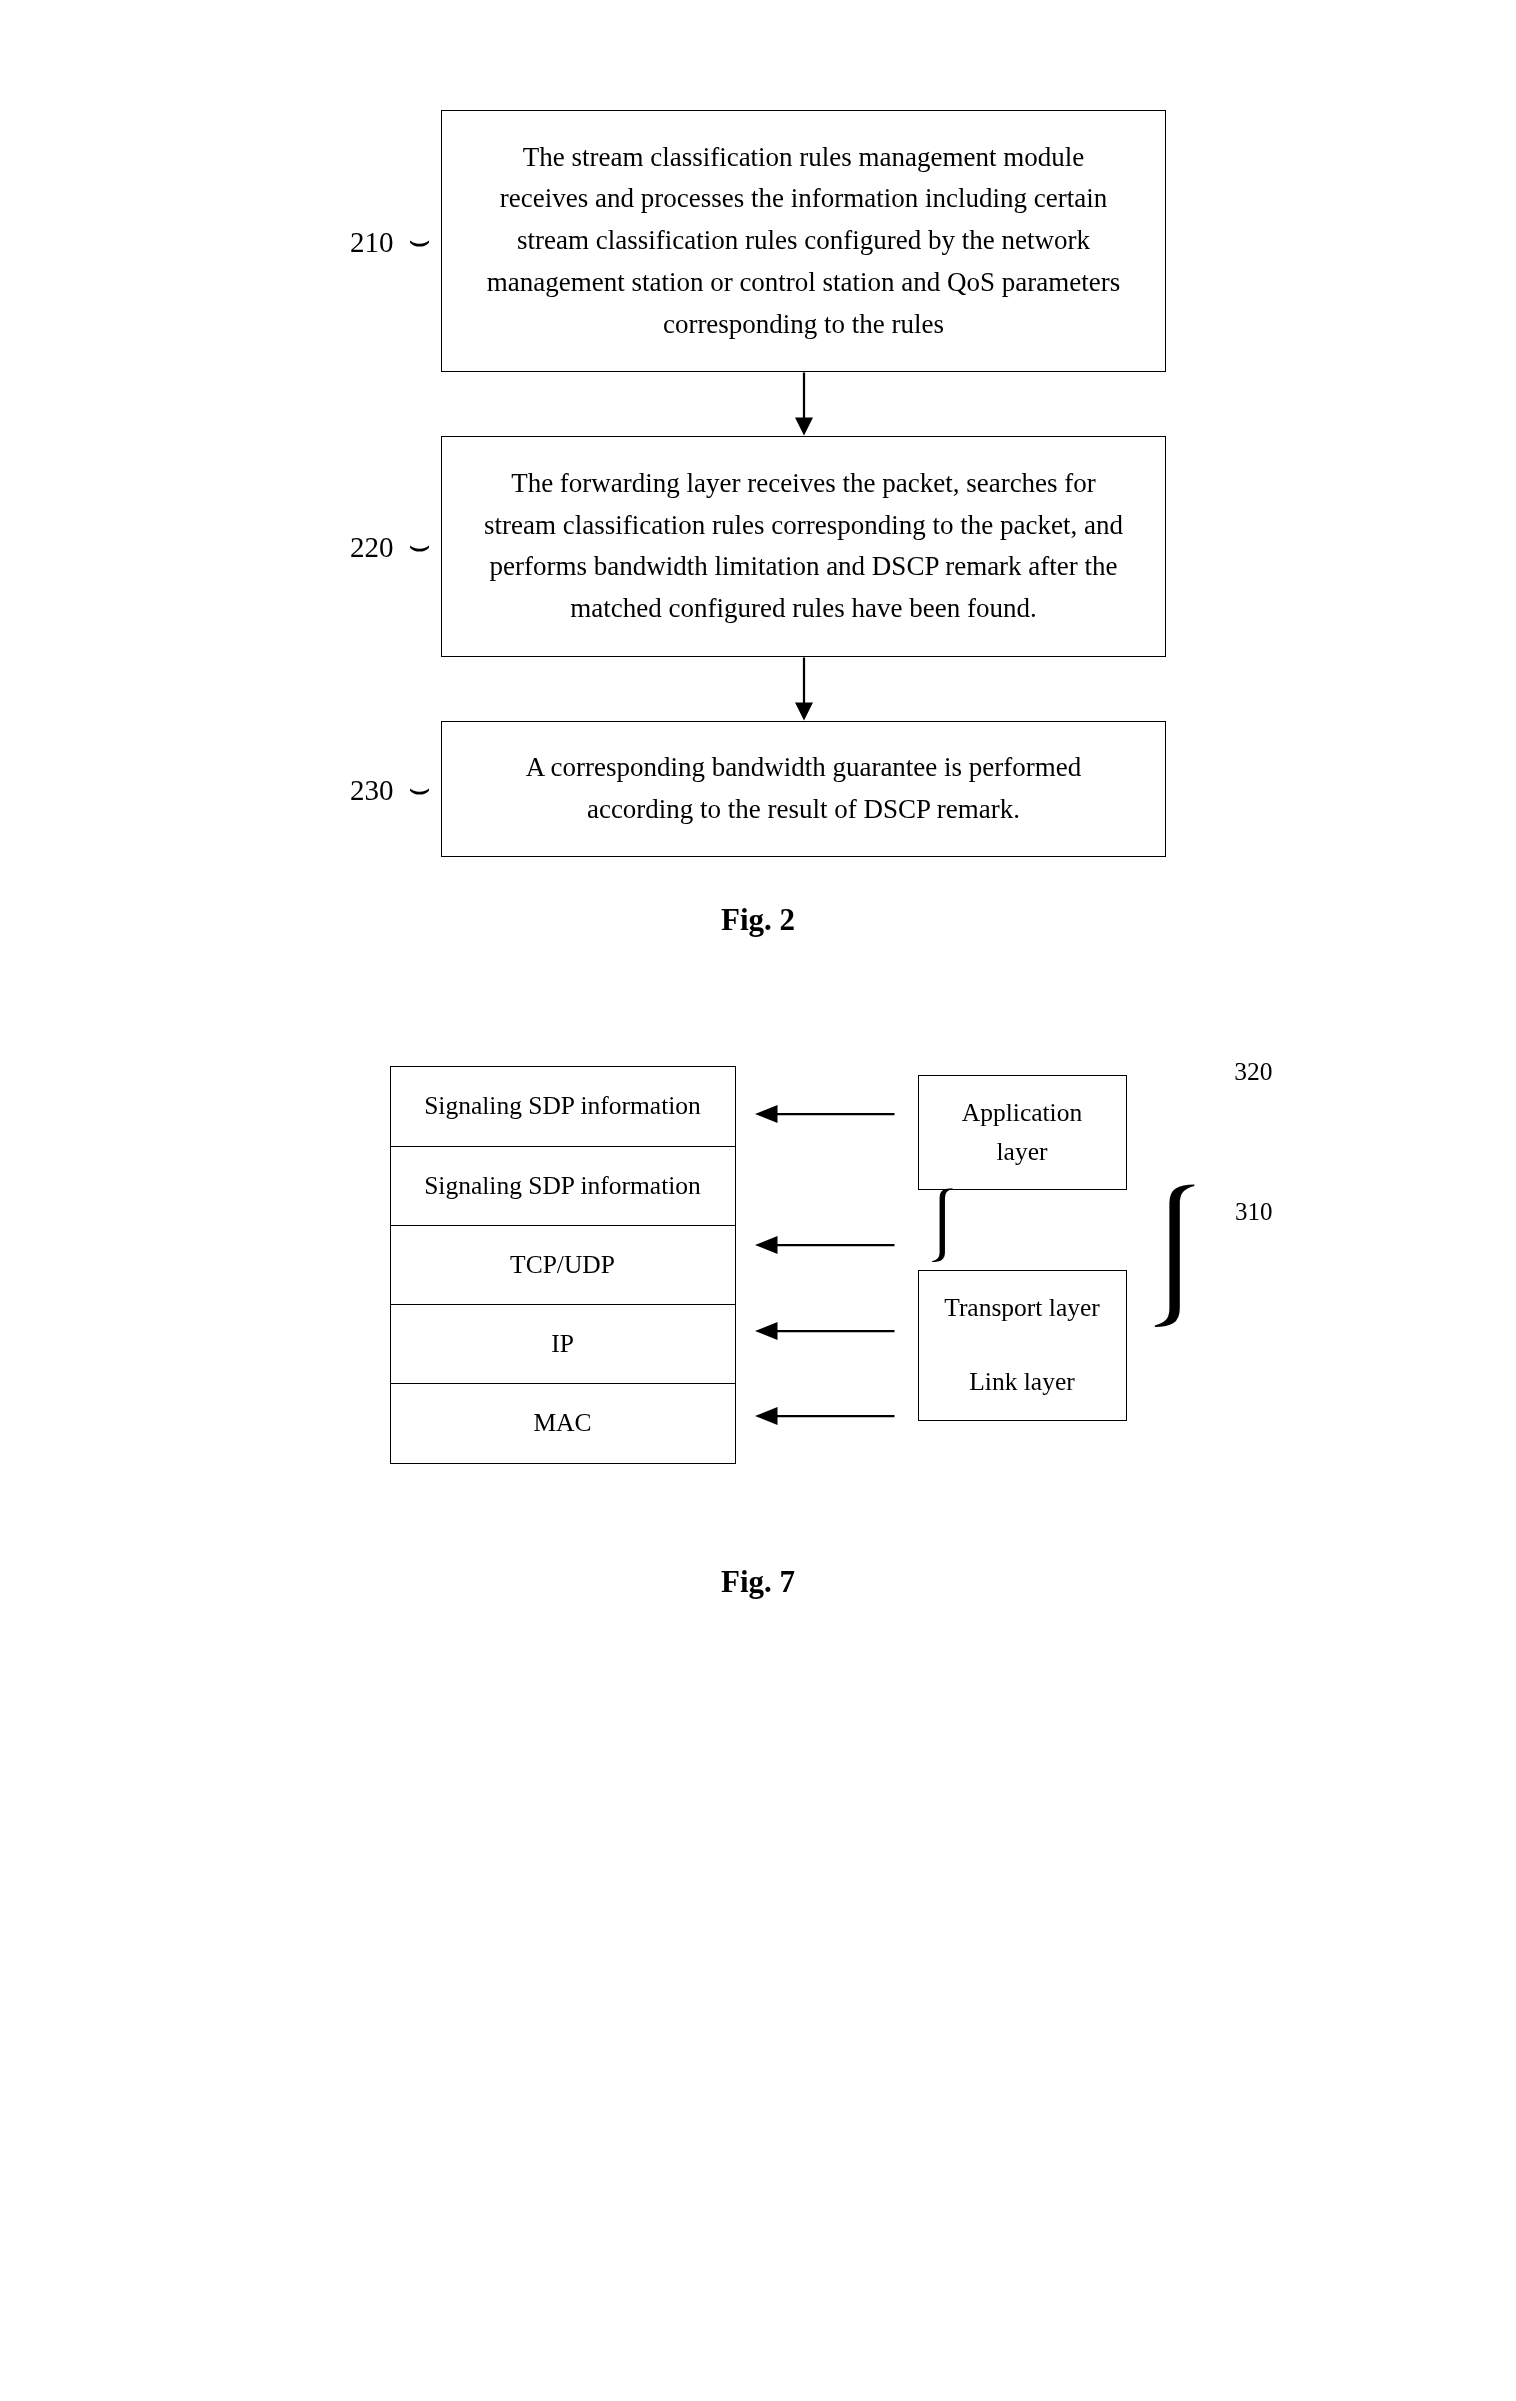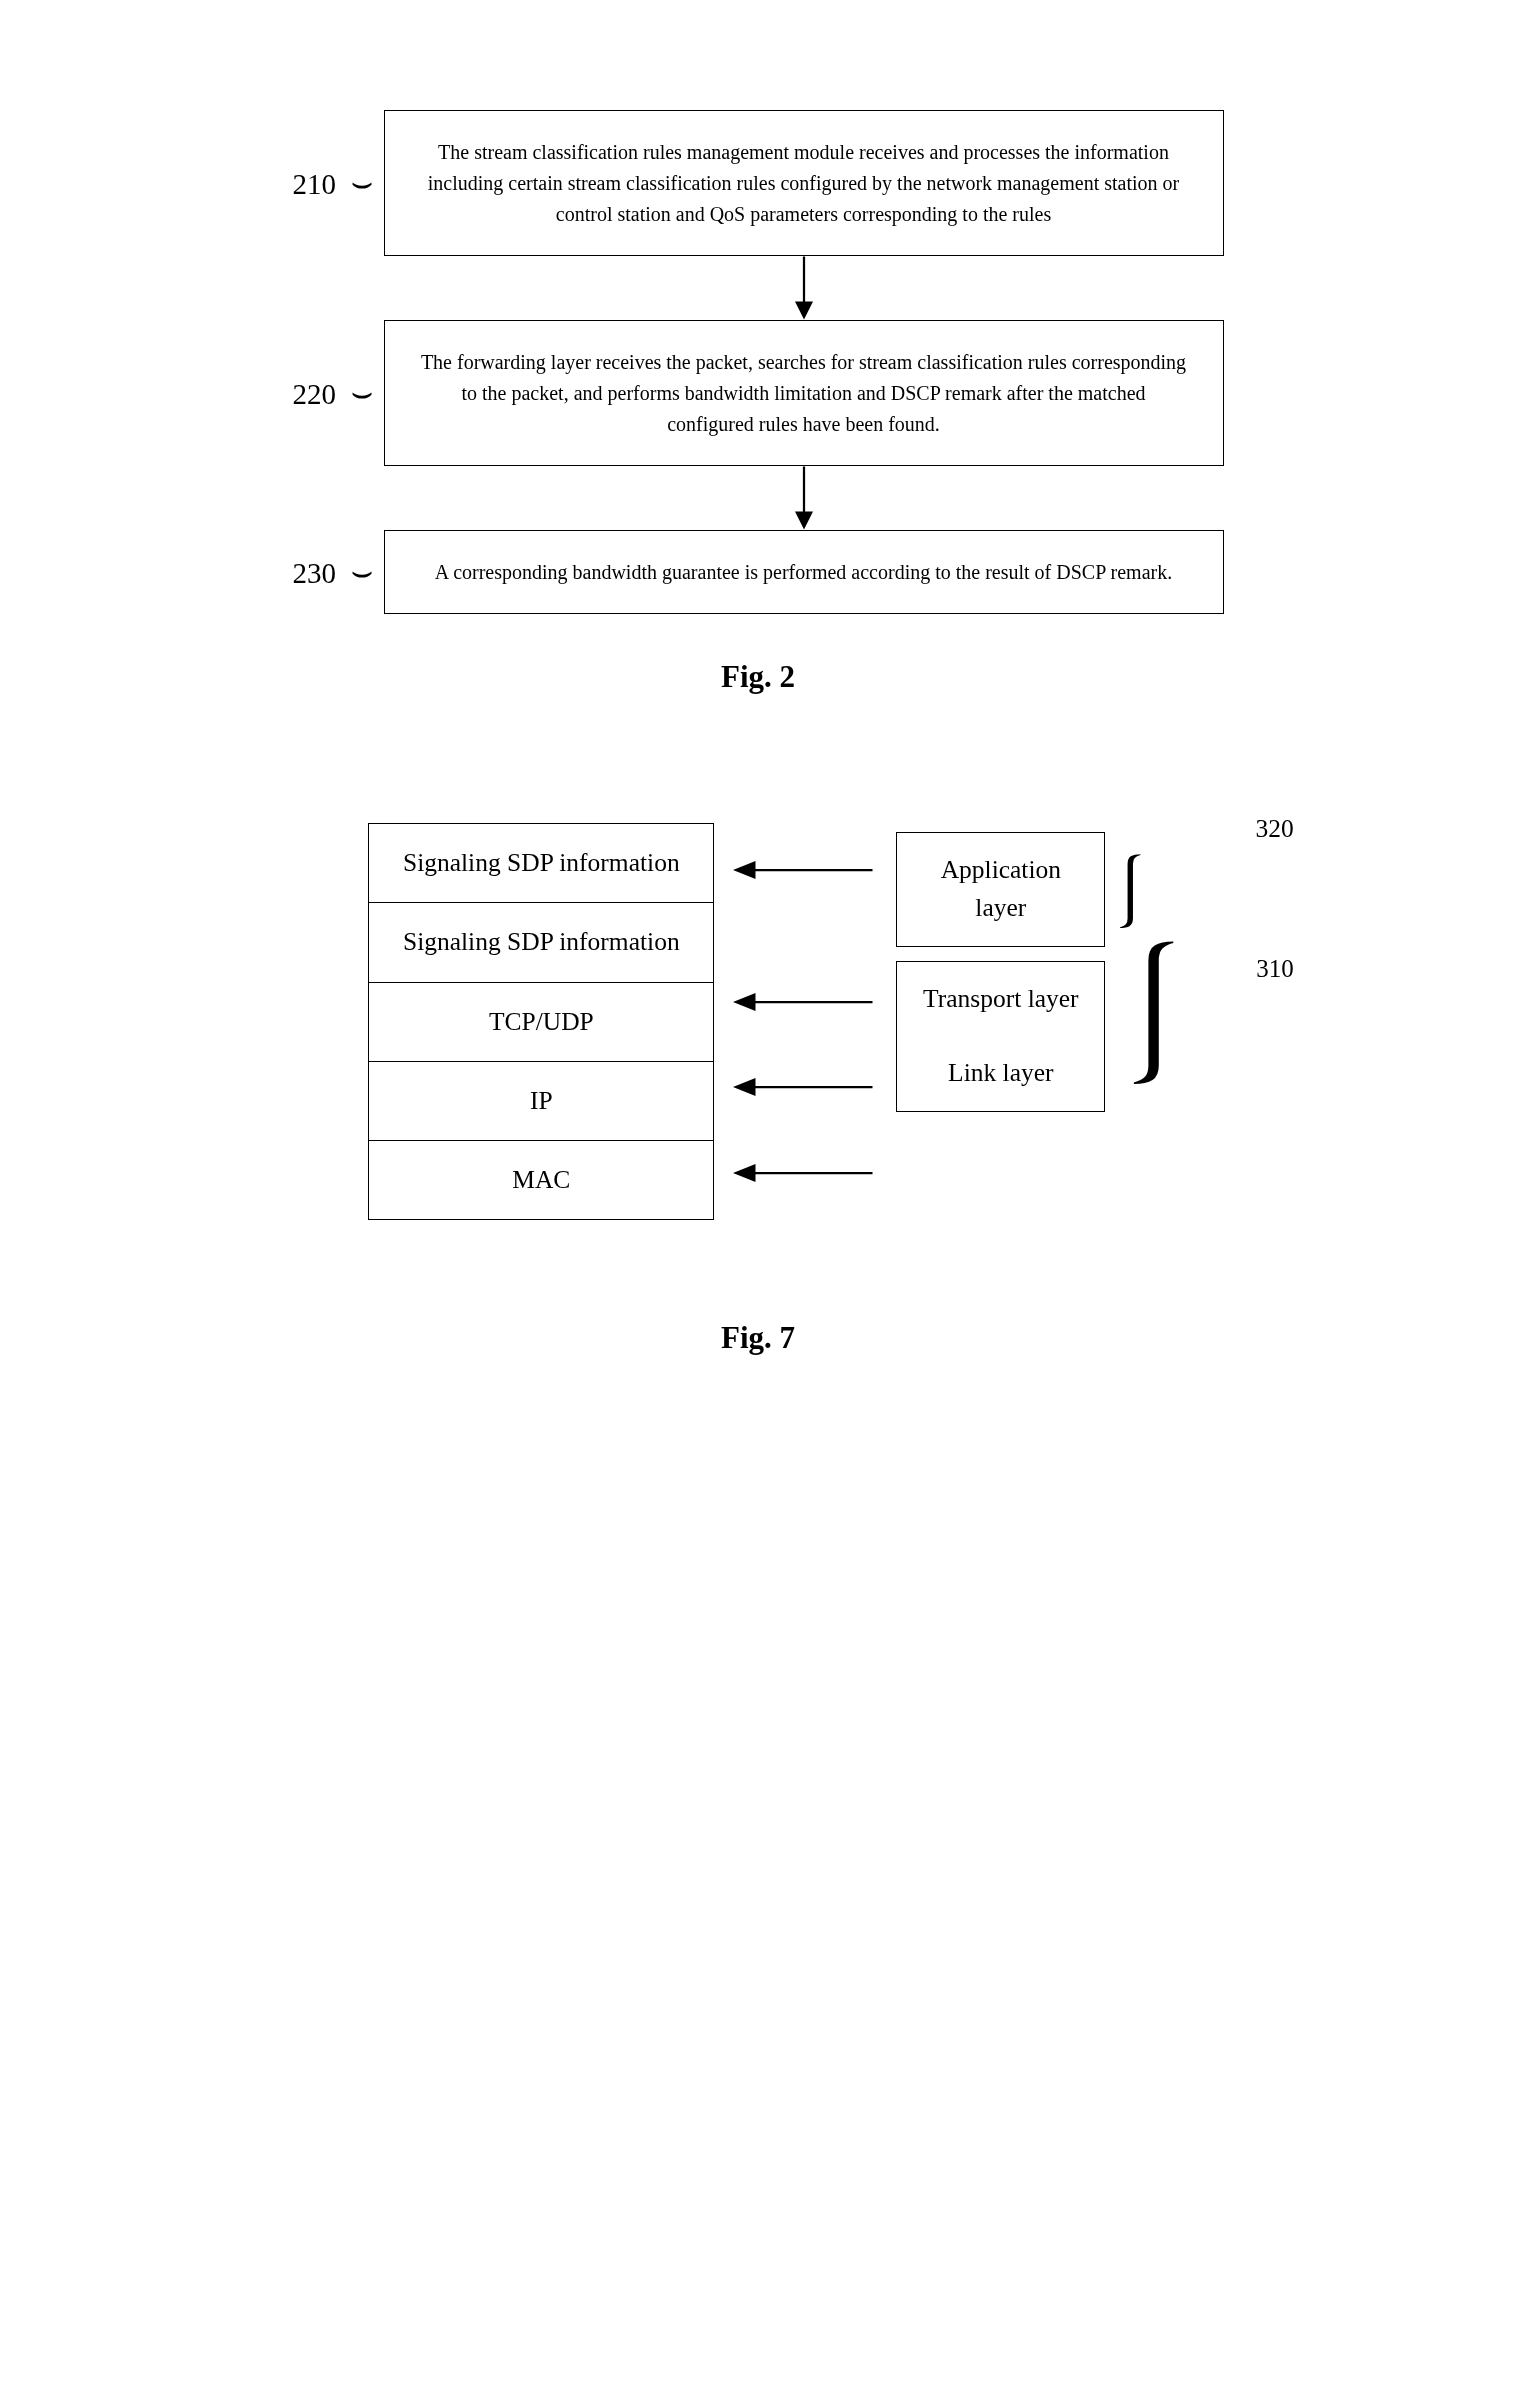--- a/index.html
+++ b/index.html
@@ -46,23 +46,23 @@
       display: inline-block;
       font-size: 35px;
       margin-left: 7.3px;
       line-height: 1;
     }
 
     .flow-box {
       border: 1.8px solid #000;
       padding: 25.5px 36px;
       text-align: center;
-      font-size: 20px;
+      font-size: 27px;
       line-height: 1.55;
-      width: 840px;
+      width: 725px;
       background: #fff;
     }
 
     .arrow-down {
       display: flex;
       justify-content: center;
       align-items: center;
       height: 64px;
       margin-left: 91px;
     }
@@ -243,21 +243,21 @@
           <polygon points="25,10 0,20 25,30" fill="#000"></polygon>
         </svg>
       </div>
 
       <div style="display:flex; flex-direction:column; position:relative; padding-top:9px;">
 
         <div style="position:absolute; top:-9px; right:-146px; font-size:25.5px; font-family:'Times New Roman',serif;">
           <span>320</span>
         </div>
 
-        <div style="display:flex; align-items:center; margin-bottom:14.6px;">
+        <div style="display:flex; align-items:flex-start; margin-bottom:14.6px;flex-direction:column;">
           <div class="right-box">
             <span>Application layer</span>
           </div>
           <div style="font-size:73px; line-height:0.9; margin-left:7.3px; font-family:'Times New Roman',serif; color:#000;">⎰</div>
         </div>
 
         <div style="position:absolute; top:132px; right:-146px; font-size:25px; font-family:'Times New Roman',serif;">
           <span>310</span>
         </div>
 

